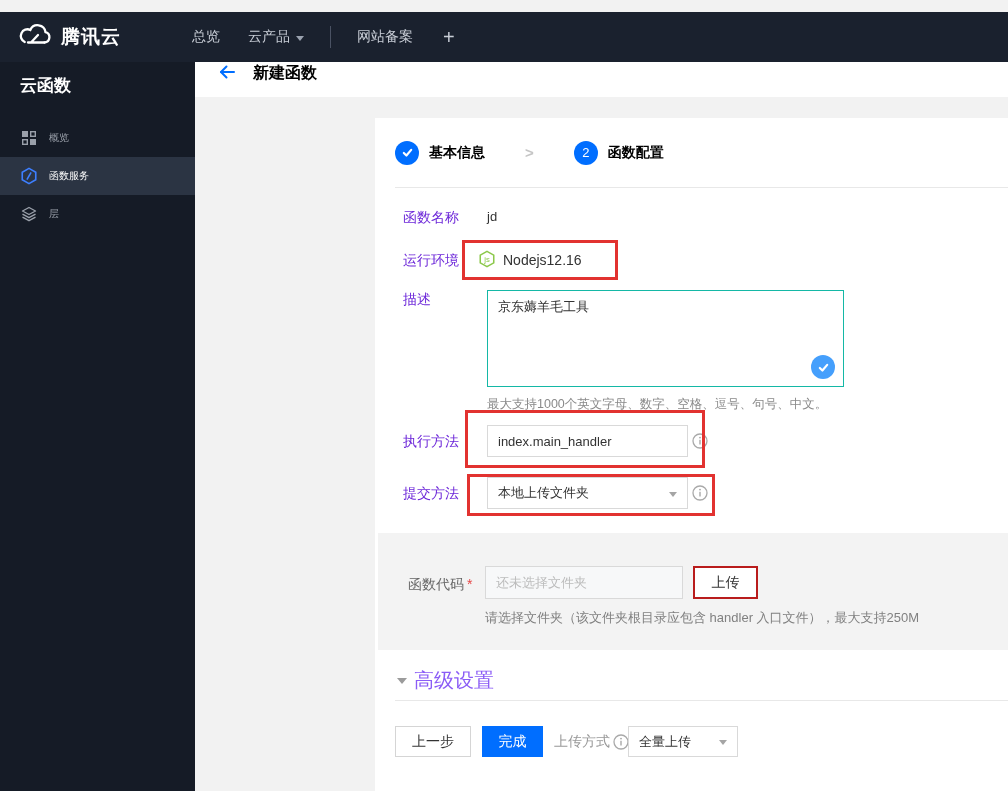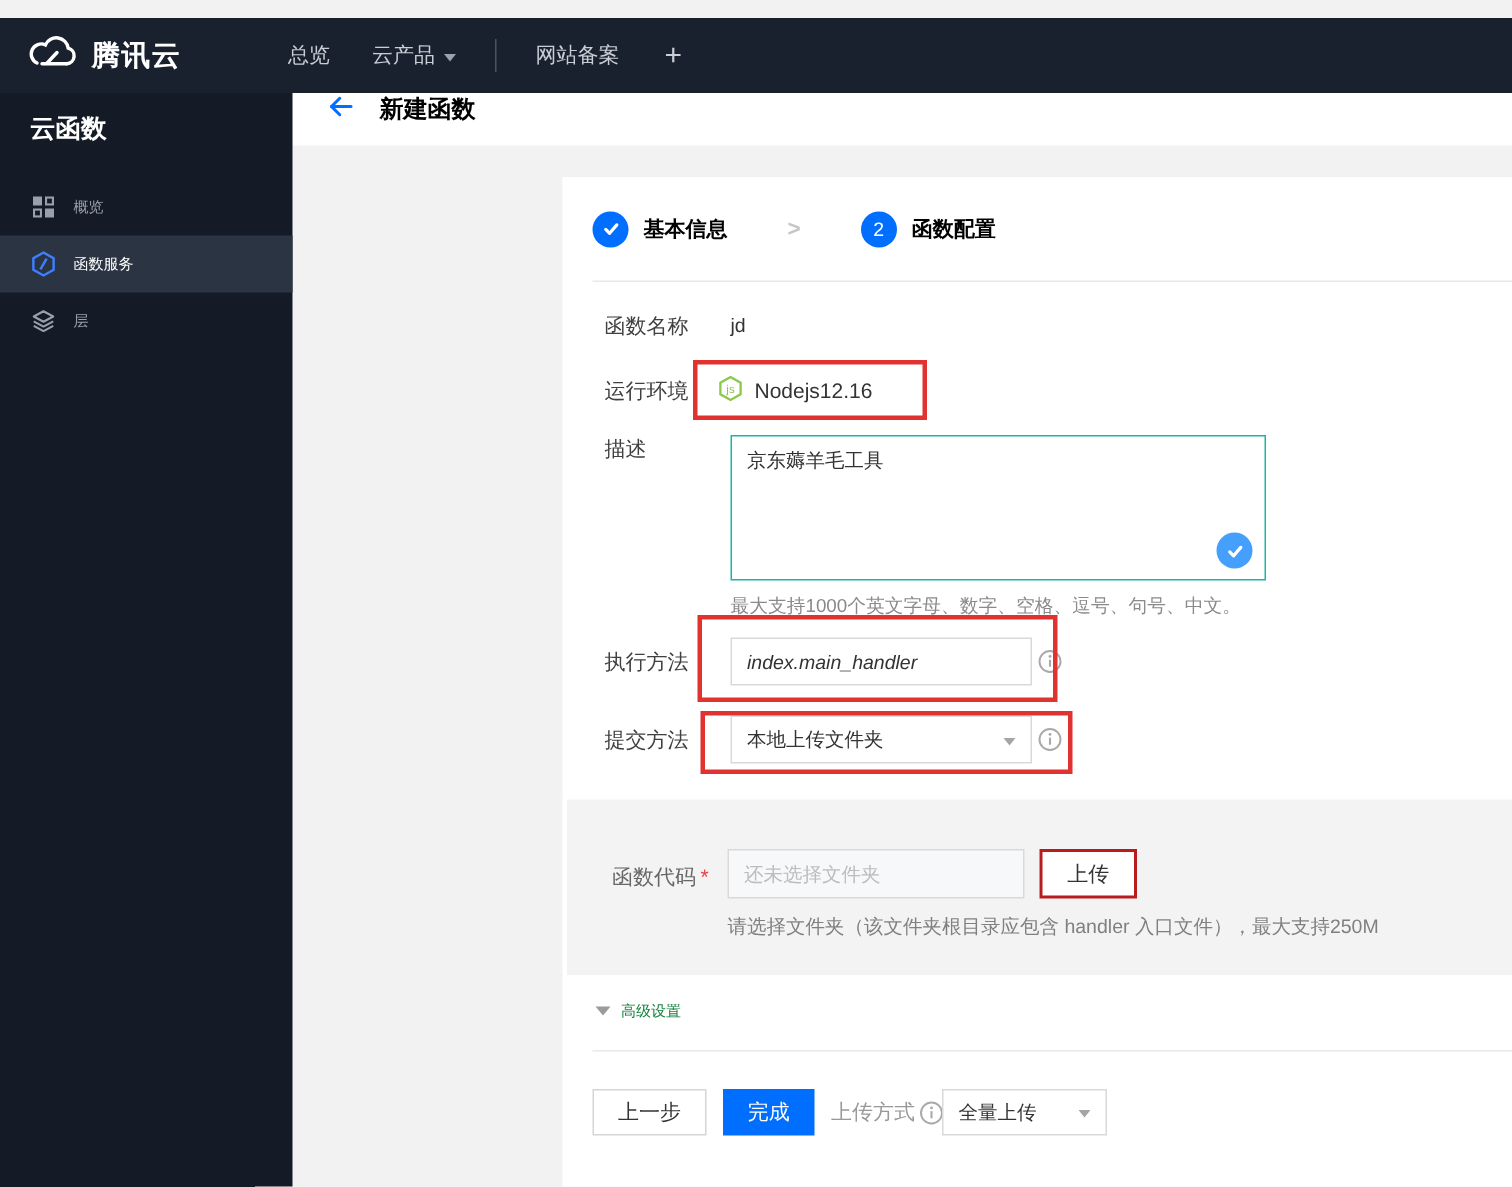--- a/index.html
+++ b/index.html
@@ -32,21 +32,21 @@
   .card { position:absolute; left:180px; top:21px; right:0; bottom:0; background:#ffffff; }
 
   
   .steps-row { margin-left:20px; height:70px; border-bottom:1px solid #e8e8e8; display:flex; align-items:center; }
   .step { display:flex; align-items:center; }
   .step-circle { width:24px; height:24px; border-radius:50%; background:#006eff; color:#fff; display:flex; align-items:center; justify-content:center; font-size:13px; }
   .step-label { margin-left:10px; font-size:14px; font-weight:bold; color:#000; }
   .step-chevron { color:#c5c5c5; font-size:15px; margin:0 40px; font-weight:bold; }
 
   
-  .form-label { position:absolute; font-size:14px; color:#404040; line-height:20px; }
+  .form-label { position:absolute; font-size:14px; color:#6d28d9; line-height:20px; }
   .form-value { position:absolute; font-size:13px; color:#333; line-height:20px; }
 
   .runtime-box { position:absolute; left:103px; top:130px; height:24px; display:flex; align-items:center; gap:7px; font-size:14px; color:#333; }
 
   .desc-area { position:absolute; left:112px; top:172px; width:357px; height:97px; border:1px solid #14b8a6; background:#fff; }
   .desc-text { position:absolute; left:10px; top:7px; font-size:13px; color:#333; }
   .valid-check { position:absolute; right:8px; bottom:7px; width:24px; height:24px; border-radius:50%; background:#459ffc; display:flex; align-items:center; justify-content:center; }
   .field-hint { position:absolute; font-size:12.5px; color:#8a8a8a; }
 
   .text-input { position:absolute; border:1px solid #d9d9d9; background:#fff; font-size:13px; color:#333; padding:0 10px; font-family:"Liberation Sans", sans-serif; }
@@ -62,21 +62,21 @@
   .code-label { position:absolute; left:30px; top:43px; font-size:14px; color:#666; }
   .required-star { color:#e54545; margin-left:3px; }
   .code-input { left:107px; top:33px; width:198px; height:33px; background:#f7f8f9; color:#bbb; }
   .code-input::placeholder { color:#bcbcbc; }
   .upload-btn { position:absolute; left:315px; top:33px; width:65px; height:33px; background:#fff; border:2px solid #b91c1c; font-size:14px; color:#333; cursor:pointer; font-family:"Liberation Sans", sans-serif; }
   .code-hint { position:absolute; left:107px; top:76px; font-size:13px; color:#808080; }
 
   
   .advanced-toggle { position:absolute; left:22px; top:549px; display:flex; align-items:center; gap:7px; cursor:pointer; }
   .tri-down { width:0; height:0; border-left:5px solid transparent; border-right:5px solid transparent; border-top:6px solid #9b9b9b; }
-  .advanced-label { font-size:10px; color:#15803d; }
+  .advanced-label { font-size:20px; color:#8b5cf6; }
   .bottom-divider { position:absolute; left:20px; right:0; top:582px; height:1px; background:#e8e8e8; }
 
   
   .btn { position:absolute; top:608px; height:31px; font-size:14px; display:flex; align-items:center; justify-content:center; cursor:pointer; }
   .btn-prev { left:20px; width:76px; background:#fff; border:1px solid #d5d5d5; color:#333; }
   .btn-finish { left:107px; width:61px; background:#006eff; color:#fff; border:none; }
   .upload-mode { position:absolute; left:179px; top:608px; height:31px; display:flex; align-items:center; gap:3px; color:#999; font-size:14px;justify-content:flex-end; }
   .mode-select { left:253px; top:608px; width:110px; height:31px; }
 </style>
 </head>
@@ -193,21 +193,21 @@
       <div class="desc-text">京东薅羊毛工具</div>
       <div class="valid-check">
         <svg width="13" height="13" viewBox="0 0 12 12">
             <path d="M2.6 6.4 L5 8.8 L9.4 3.6" stroke="#fff" stroke-width="2" fill="none" stroke-linecap="round" stroke-linejoin="round"></path>
           </svg>
       </div>
     </div>
     <div class="field-hint" style="left:112px; top:278px;">最大支持1000个英文字母、数字、空格、逗号、句号、中文。</div>
 
     <div class="form-label" style="left:28px; top:313px;">执行方法</div>
-    <input class="text-input" style="left: 112px; top: 307px; width: 201px; height: 32px; font-style: italic;" value="index.main_handler">
+    <input class="text-input" style="left: 112px; top: 307px; width: 201px; height: 32px;" value="index.main_handler">
     <span class="info-icon" style="left:317px; top:315px;">
       <svg width="16" height="16" viewBox="0 0 16 16">
           <circle cx="8" cy="8" r="7" fill="none" stroke="#a9a9a9" stroke-width="1.3"></circle>
           <rect x="7.3" y="6.8" width="1.4" height="4.7" fill="#a9a9a9"></rect>
           <circle cx="8" cy="4.6" r="0.95" fill="#a9a9a9"></circle>
         </svg>
     </span>
     <div class="red-box" style="left:90px; top:292px; width:240px; height:58px;"></div>
 
     <div class="form-label" style="left:28px; top:365px;">提交方法</div>

